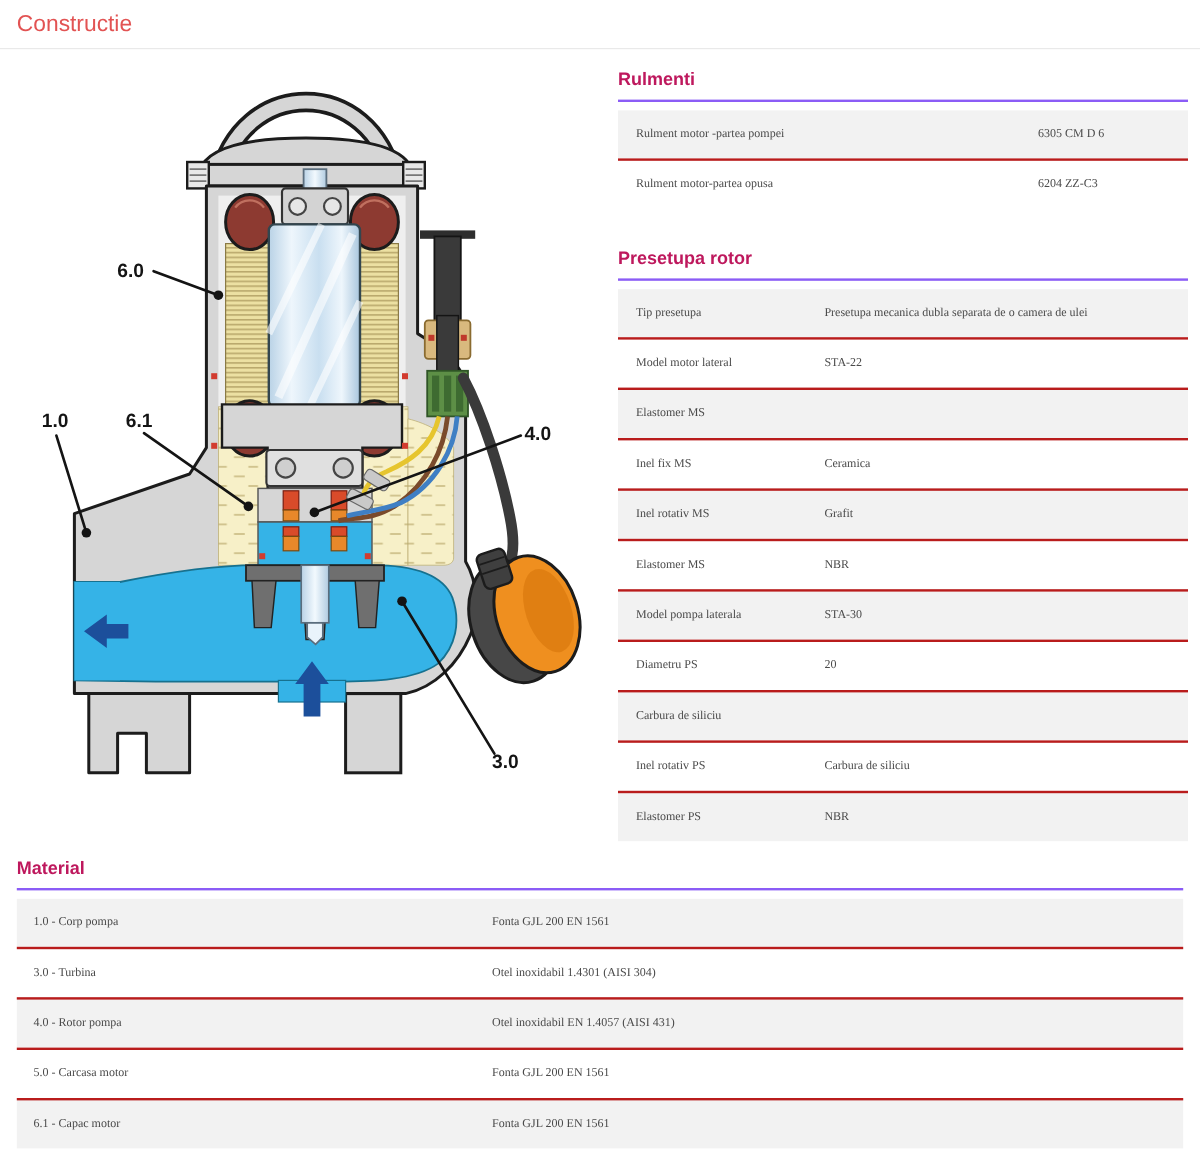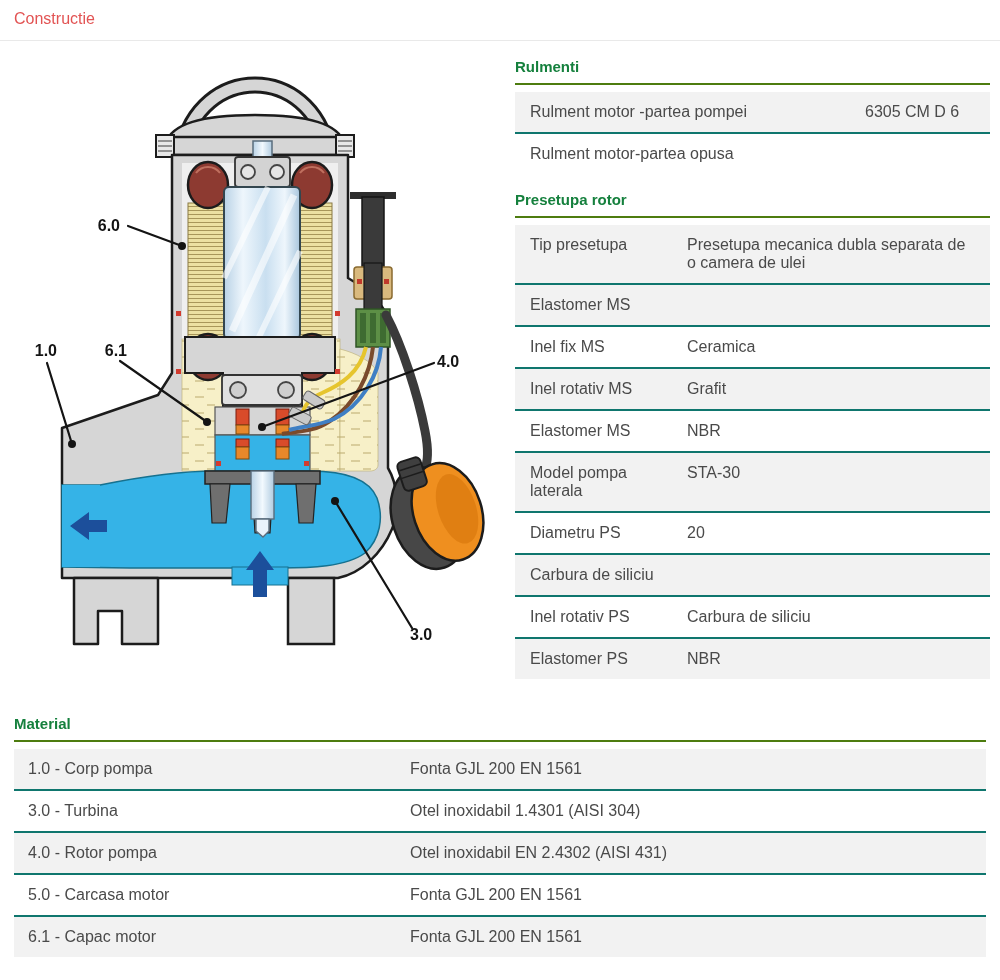--- a/index.html
+++ b/index.html
@@ -4,45 +4,45 @@
 <style>
   * { box-sizing: border-box; }
   html,body { margin:0; padding:0; background:#fff; }
   body {
     font-family: "Liberation Sans", "DejaVu Sans", sans-serif;
     width:1000px; height:980px; position:relative; overflow:hidden;
     color:#4a4a4a;
   }
   .page-title {
     position:absolute; left:14px; top:10px; margin:0;
-    font-size:16px; font-weight:400; color:#e25353;
+    font-size:19px; font-weight:400; color:#e25353;
   }
   .title-rule {
     position:absolute; left:0; top:40px; width:1000px; height:0;
     border-top:1px solid #e9e9e9;
   }
   .diagram-wrap { position:absolute; left:10px; top:73px; width:490px; height:650px; }
 
   .right-col { position:absolute; left:515px; top:55px; width:475px; }
   .material-section { position:absolute; left:14px; top:712px; width:972px; }
 
   .tbl h3 {
     margin:0; padding:3px 0 8px 0;
-    font-size:15px; font-weight:700; color:#15803d;
-    border-bottom:2px solid #4d7c0f;
+    font-size:15px; font-weight:700; color:#be185d;
+    border-bottom:2px solid #8b5cf6;
   }
   .tbl .rows { margin-top:7px; }
-  .trow { display:flex; font-size:16px; line-height:18px; color:#4a4a4a; }
+  .trow { display:flex; font-size:10px; line-height:18px; color:#4a4a4a;font-family:Liberation Serif, serif; }
   .trow > div { padding:11px 15px; }
   .trow.alt { background:#f2f2f2; }
-  .trow + .trow { border-top:2px solid #0f766e; }
+  .trow + .trow { border-top:2px solid #b91c1c; }
 
   .tbl-rulmenti .c1 { width:335px; flex-shrink:0; }
   .tbl-rulmenti .c2 { flex:1; }
-  .tbl-presetupa { margin-top:14px; }
+  .tbl-presetupa { margin-top:30px; }
   .tbl-presetupa .c1 { width:157px; flex-shrink:0; }
   .tbl-presetupa .c2 { flex:1; }
   .tbl-material .c1 { width:381px; flex-shrink:0; padding-left:14px; }
   .tbl-material .c2 { flex:1; }
 
   svg text.dlabel {
     font-family:"Liberation Sans","DejaVu Sans",sans-serif;
     font-size:16px; font-weight:700; fill:#141414;
   }
 </style>
@@ -248,30 +248,35 @@
 <div class="right-col">
   <section class="tbl tbl-rulmenti">
     <h3>Rulmenti</h3>
     <div class="rows">
       <div class="trow alt">
         <div class="c1">Rulment motor -partea pompei</div>
         <div class="c2">6305 CM D 6</div>
       </div>
       <div class="trow">
         <div class="c1">Rulment motor-partea opusa</div>
+        <div class="c2">6204 ZZ-C3</div>
       </div>
     </div>
   </section>
 
   <section class="tbl tbl-presetupa">
     <h3>Presetupa rotor</h3>
     <div class="rows">
       <div class="trow alt">
         <div class="c1">Tip presetupa</div>
         <div class="c2">Presetupa mecanica dubla separata de o camera de ulei</div>
+      </div>
+      <div class="trow">
+        <div class="c1">Model motor lateral</div>
+        <div class="c2">STA-22</div>
       </div>
       <div class="trow alt">
         <div class="c1">Elastomer MS</div>
       </div>
       <div class="trow">
         <div class="c1">Inel fix MS</div>
         <div class="c2">Ceramica</div>
       </div>
       <div class="trow alt">
         <div class="c1">Inel rotativ MS</div>
@@ -310,21 +315,21 @@
     <div class="trow alt">
       <div class="c1">1.0 - Corp pompa</div>
       <div class="c2">Fonta GJL 200 EN 1561</div>
     </div>
     <div class="trow">
       <div class="c1">3.0 - Turbina</div>
       <div class="c2">Otel inoxidabil 1.4301 (AISI 304)</div>
     </div>
     <div class="trow alt">
       <div class="c1">4.0 - Rotor pompa</div>
-      <div class="c2">Otel inoxidabil EN 2.4302 (AISI 431)</div>
+      <div class="c2">Otel inoxidabil EN 1.4057 (AISI 431)</div>
     </div>
     <div class="trow">
       <div class="c1">5.0 - Carcasa motor</div>
       <div class="c2">Fonta GJL 200 EN 1561</div>
     </div>
     <div class="trow alt">
       <div class="c1">6.1 - Capac motor</div>
       <div class="c2">Fonta GJL 200 EN 1561</div>
     </div>
   </div>

